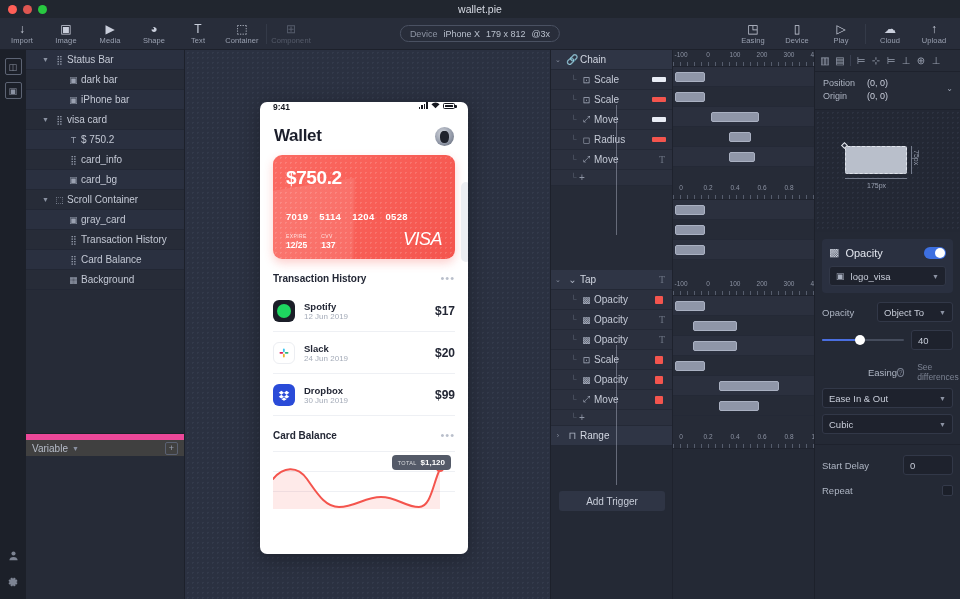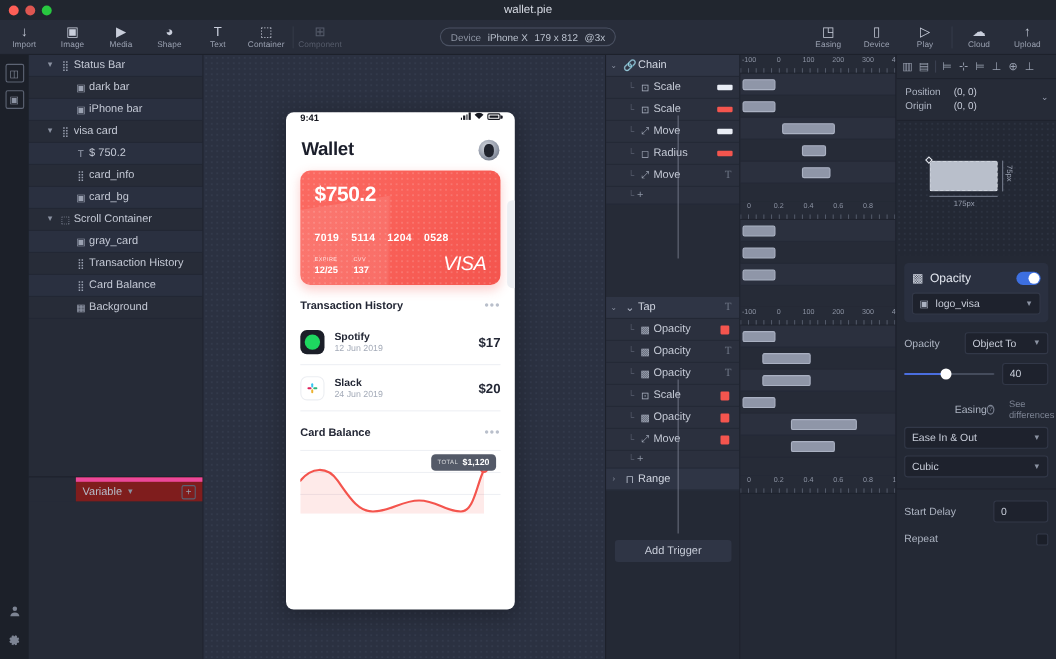--- a/index.html
+++ b/index.html
@@ -90,23 +90,23 @@
   .layer:nth-child(odd) { background: #2a3040; }
   .layer:nth-child(even){ background: #272c38; }
   .layer .caret { width: 13px; text-align:center; font-size: 7px; color: #8a91a1; }
   .layer .licon { width: 15px; text-align:center; font-size: 9px; color: #9aa1b1; }
   .layer .lname { flex: 1; overflow: hidden; white-space: nowrap; }
   .layer.d1 { padding-left: 13px; }
   .layer.d0 { padding-left: 13px; }
 
   .layers-spacer { flex: 1; background: #262b37; border-bottom: 1px solid #1d212b;}
   .variable-bar {
-    height: 22px; background: #7f1d1d; border-top: 4px solid #ec4899;
+    height: 22px; background: #404040; border-top: 6px solid #ec4899;
     display:flex; align-items:center; padding: 0 6px; gap: 4px;
-    font-size: 10px; color: #b6bcc9; margin-left: 43px;
+    font-size: 10px; color: #b6bcc9;
   }
   .variable-bar .plus {
     margin-left:auto; width:13px; height:13px; border:1px solid #5b6273;
     border-radius:2px; display:flex;align-items:center;justify-content:center;
     font-size:9px; color:#99a0b0; cursor:pointer;
   }
   .variable-empty { flex:1; background: #262b37; }
 
   
   .canvas {
@@ -577,20 +577,32 @@
                 <rect x="9" y="6.6" width="5" height="2.4" rx="1.2" fill="#2eb67d"></rect>
                 <rect x="6.6" y="9" width="2.4" height="5" rx="1.2" fill="#ecb22e"></rect>
               </svg>
             </span>
             <span class="txn-mid">
               <span class="txn-name" style="display:block">Slack</span>
               <span class="txn-date" style="display:block">24 Jun 2019</span>
             </span>
             <span class="txn-amt">$20</span>
           </div>
+          <div class="txn">
+            <span class="txn-ic dropbox">
+              <svg width="12" height="12" viewBox="0 0 16 16" fill="#fff">
+                <path d="M4.5 2.4L1 5l3.5 2.6L8 5zM11.5 2.4L8 5l3.5 2.6L15 5zM1 10.2l3.5 2.6L8 10.2 4.5 7.6zM11.5 7.6L8 10.2l3.5 2.6L15 10.2zM4.6 13.6L8 15.8l3.4-2.2L8 11.4z"></path>
+              </svg>
+            </span>
+            <span class="txn-mid">
+              <span class="txn-name" style="display:block">Dropbox</span>
+              <span class="txn-date" style="display:block">30 Jun 2019</span>
+            </span>
+            <span class="txn-amt">$99</span>
+          </div>
         </div>
 
       <div class="sect">
         <span class="sect-t">Card Balance</span>
         <span class="sect-dots">•••</span>
       </div>
 
       <div class="balance-area">
         <div class="grid-line" style="top:4px"></div>
         <div class="grid-line" style="top:24px"></div>

